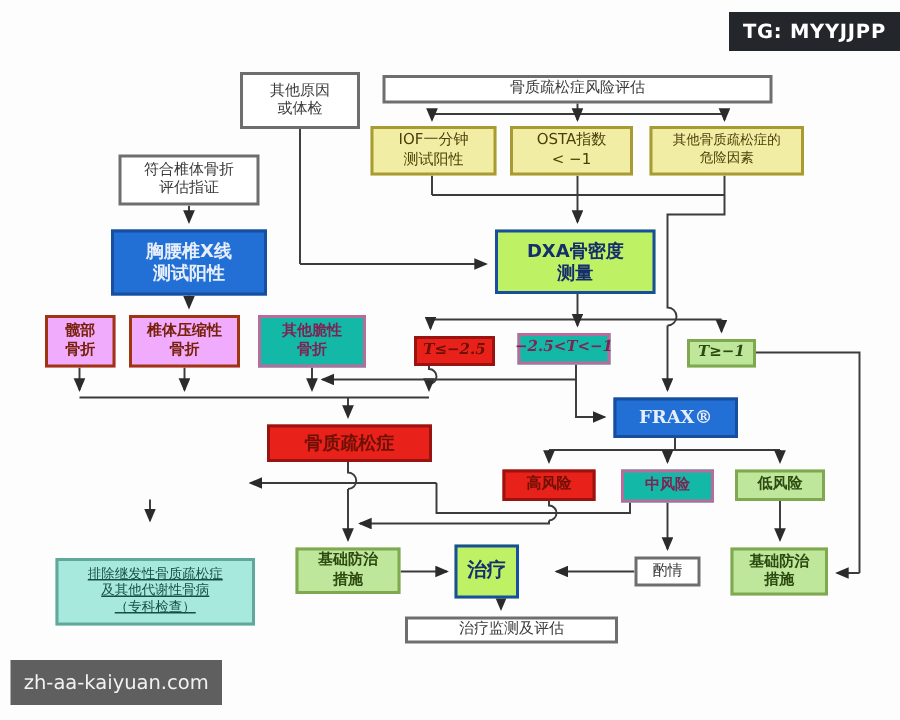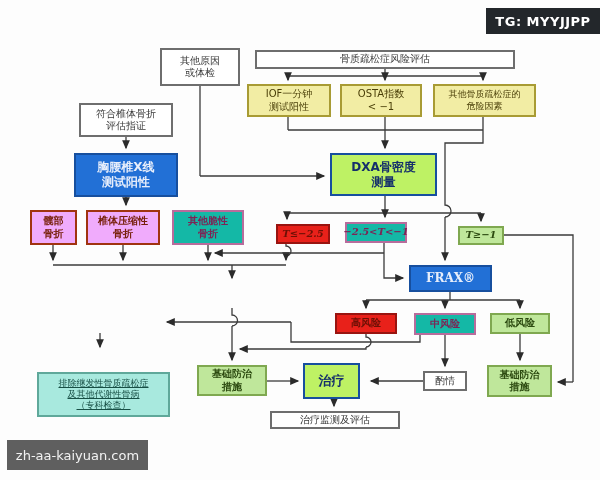--- a/index.html
+++ b/index.html
@@ -130,30 +130,31 @@
 骨折</div>
   <div class="n pink" style="left:172px;top:210px;width:72px;height:35px;">其他脆性
 骨折</div>
 
   <div class="n red tmath" style="left:259px;top:224px;width:54px;height:20px;margin-left:17px;">T≤−2.5</div>
   <div class="n pink tmath" style="left:345px;top:222px;width:62px;height:21px;">−2.5&lt;T&lt;−1</div>
   <div class="n green tmath" style="left:458px;top:226px;width:46px;height:19px;">T≥−1</div>
 
   <div class="n blue" style="left:409px;top:265px;width:83px;height:27px;font-size:12px;font-family:'DejaVu Serif',serif;">FRAX®</div>
 
+  <div class="n red" style="left:178px;top:283px;width:110px;height:25px;font-size:12px;">骨质疏松症</div>
 
   <div class="n red" style="left:335px;top:313px;width:62px;height:21px;">高风险</div>
   <div class="n pink" style="left:414px;top:313px;width:62px;height:22px;">中风险</div>
   <div class="n green" style="left:490px;top:313px;width:60px;height:21px;">低风险</div>
 
   <div class="n cyan fs9" style="left:37px;top:372px;width:133px;height:45px;text-decoration:underline;">排除继发性骨质疏松症
 及其他代谢性骨病
 （专科检查）</div>
 
   <div class="n green" style="left:197px;top:365px;width:70px;height:31px;">基础防治
 措施</div>
-  <div class="n bluedark" style="left:303px;top:363px;width:57px;height:36px;font-size:13px;">治疗</div>
+  <div class="n bluedark" style="left:303px;top:363px;width:43px;height:36px;font-size:13px;">治疗</div>
   <div class="n white" style="left:423px;top:371px;width:44px;height:20px;">酌情</div>
   <div class="n green" style="left:487px;top:365px;width:65px;height:32px;">基础防治
 措施</div>
-  <div class="n white" style="left:270px;top:411px;width:130px;height:18px;">治疗监测及评估</div>
+  <div class="n white" style="left:270px;top:411px;width:142px;height:18px;">治疗监测及评估</div>
 
 </div>
 
 </body></html>

